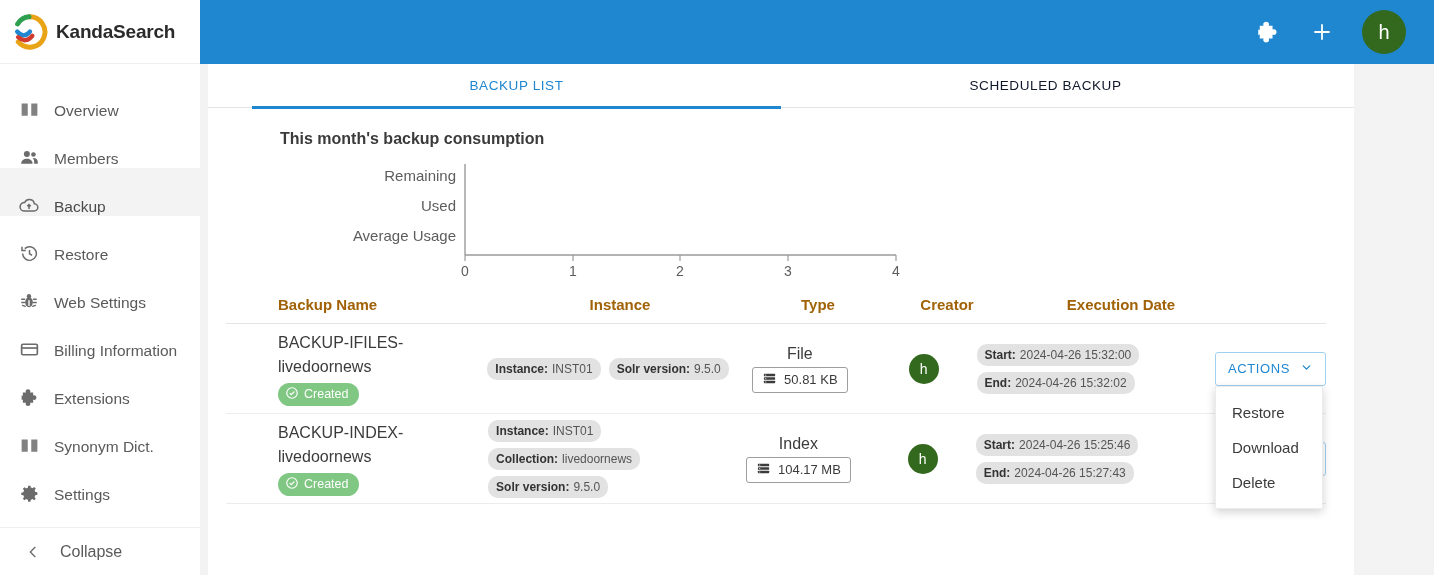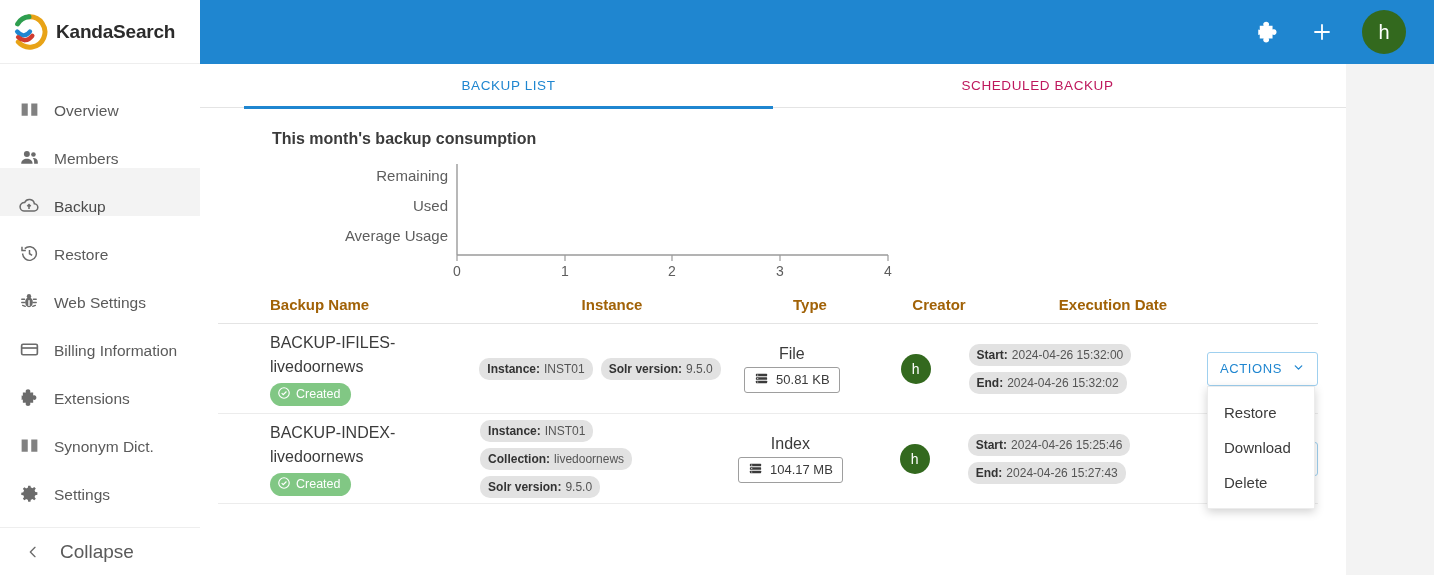--- a/index.html
+++ b/index.html
@@ -40,21 +40,21 @@
   .nav-ico {
     width: 22px; height: 22px; flex: 0 0 22px;
     display: flex; align-items: center; justify-content: center;
     color: #6b6b6b;
   }
   .nav-ico svg { display: block; }
   .collapse-row {
     border-top: 1px solid #eeeeee;
     height: 48px; display: flex; align-items: center;
     gap: 16px; padding-left: 22px;
-    color: #5a5a5a; font-size: 19px; cursor: pointer;
+    color: #5a5a5a; font-size: 16px; cursor: pointer;
     margin-bottom: 0;
   }
 
   
   .topbar {
     position: absolute; left: 200px; top: 0;
     width: 1234px; height: 64px;
     background: #1f86d0;
     display: flex; align-items: center; justify-content: flex-end;
     padding-right: 28px; gap: 26px;
@@ -72,33 +72,33 @@
   }
 
   
   .main {
     position: absolute; left: 200px; top: 64px;
     width: 1234px; height: 511px;
     background: #f3f3f3;
     overflow: hidden;
   }
   .card {
-    position: absolute; left: 0; top: 0;
+    position: absolute; left: 8px; top: 0;
     width: 1146px; height: 511px;
     background: #ffffff;
   }
   .tabs {
     display: flex; height: 44px;
     border-bottom: 1px solid #e4e4e4;
     padding: 0 44px;
   }
   .tab {
     flex: 1 1 0; display: flex; align-items: center; justify-content: center;
     font-size: 13.5px; letter-spacing: 0.6px;
-    color: #be185d; cursor: pointer;
+    color: #0f172a; cursor: pointer;
     border-bottom: 3px solid transparent;
     margin-bottom: -1px; height: 45px;
   }
   .tab.active { color: #1f86d0; border-bottom-color: #1f86d0; }
 
   .section-title {
     margin: 22px 0 4px 72px;
     font-size: 16px; color: #3b3b3b;
   }
 

